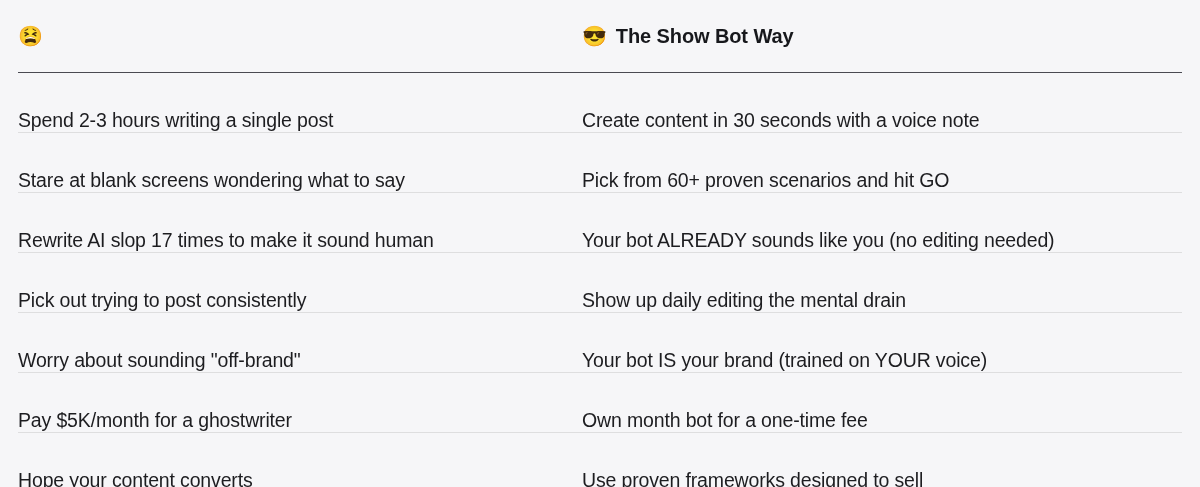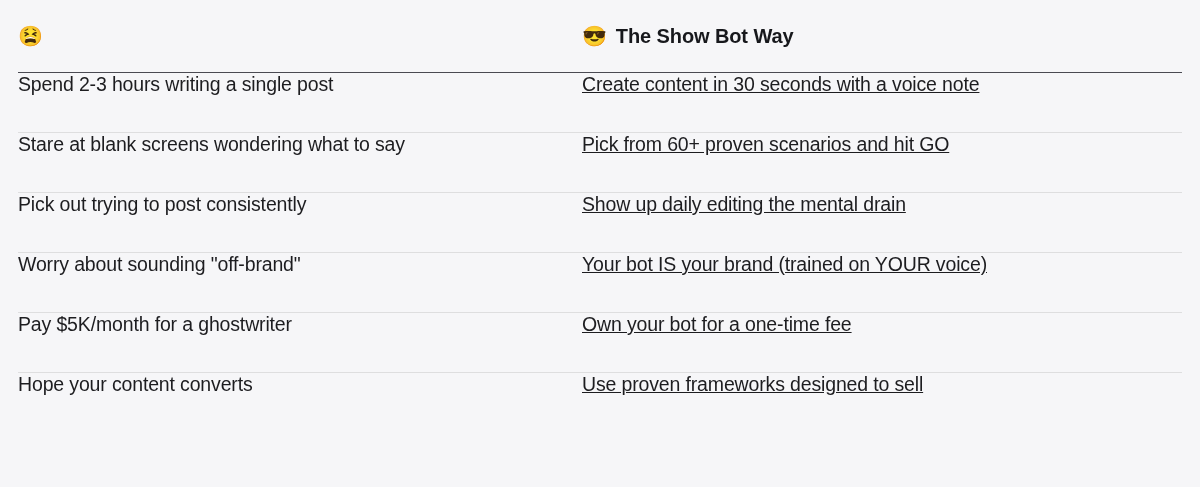--- a/index.html
+++ b/index.html
@@ -53,39 +53,39 @@
 
   .head-emoji {
     font-size: 20px;
     line-height: 1;
     display: inline-block;
   }
 
   
   .table-row {
     display: flex;
-    align-items: flex-start;
+    align-items: flex-end;
     height: 59px;
     border-bottom: 1px solid #dededf;
   }
   .table-row.last-row {
     border-bottom: none;
   }
 
   .cell {
     font-size: 19.5px;
     font-weight: normal;
     color: #1d1d20;
     line-height: 1.2;
     letter-spacing: -0.15px;
     white-space: nowrap;
   }
 
   .cell.col-left  { width: 564px; flex: 0 0 564px; }
-  .cell.col-right { flex: 1 1 auto; text-decoration: underline; }
+  .cell.col-right { flex: 1 1 auto; }
 </style>
 </head>
 <body>
 
 <div class="comparison-table">
   <div class="table-inner">
 
     <div class="table-head">
       <div class="head-cell col-left">
         <span class="head-emoji">😫</span>
@@ -99,34 +99,38 @@
     <div class="table-row">
       <div class="cell col-left">Spend 2-3 hours writing a single post</div>
       <div class="cell col-right">Create content in 30 seconds with a voice note</div>
     </div>
 
     <div class="table-row">
       <div class="cell col-left">Stare at blank screens wondering what to say</div>
       <div class="cell col-right">Pick from 60+ proven scenarios and hit GO</div>
     </div>
 
+    <div class="table-row">
+      <div class="cell col-left">Rewrite AI slop 17 times to make it sound human</div>
+      <div class="cell col-right">Your bot ALREADY sounds like you (no editing needed)</div>
+    </div>
 
     <div class="table-row">
       <div class="cell col-left">Pick out trying to post consistently</div>
       <div class="cell col-right">Show up daily editing the mental drain</div>
     </div>
 
     <div class="table-row">
       <div class="cell col-left">Worry about sounding "off-brand"</div>
       <div class="cell col-right">Your bot IS your brand (trained on YOUR voice)</div>
     </div>
 
     <div class="table-row">
       <div class="cell col-left">Pay $5K/month for a ghostwriter</div>
-      <div class="cell col-right">Own your bot for a one-time fee</div>
+      <div class="cell col-right">Own month bot for a one-time fee</div>
     </div>
 
     <div class="table-row last-row">
       <div class="cell col-left">Hope your content converts</div>
       <div class="cell col-right">Use proven frameworks designed to sell</div>
     </div>
 
   </div>
 </div>
 

